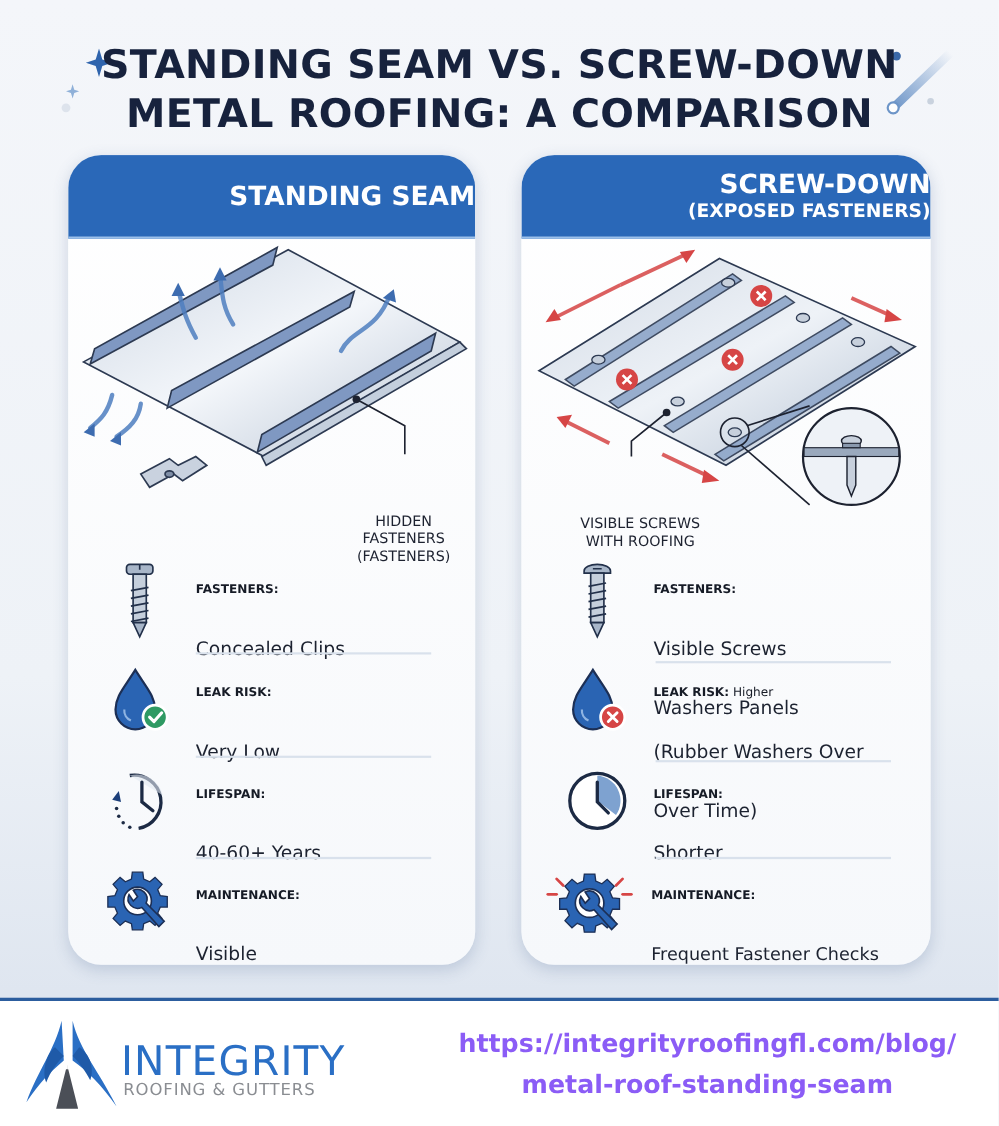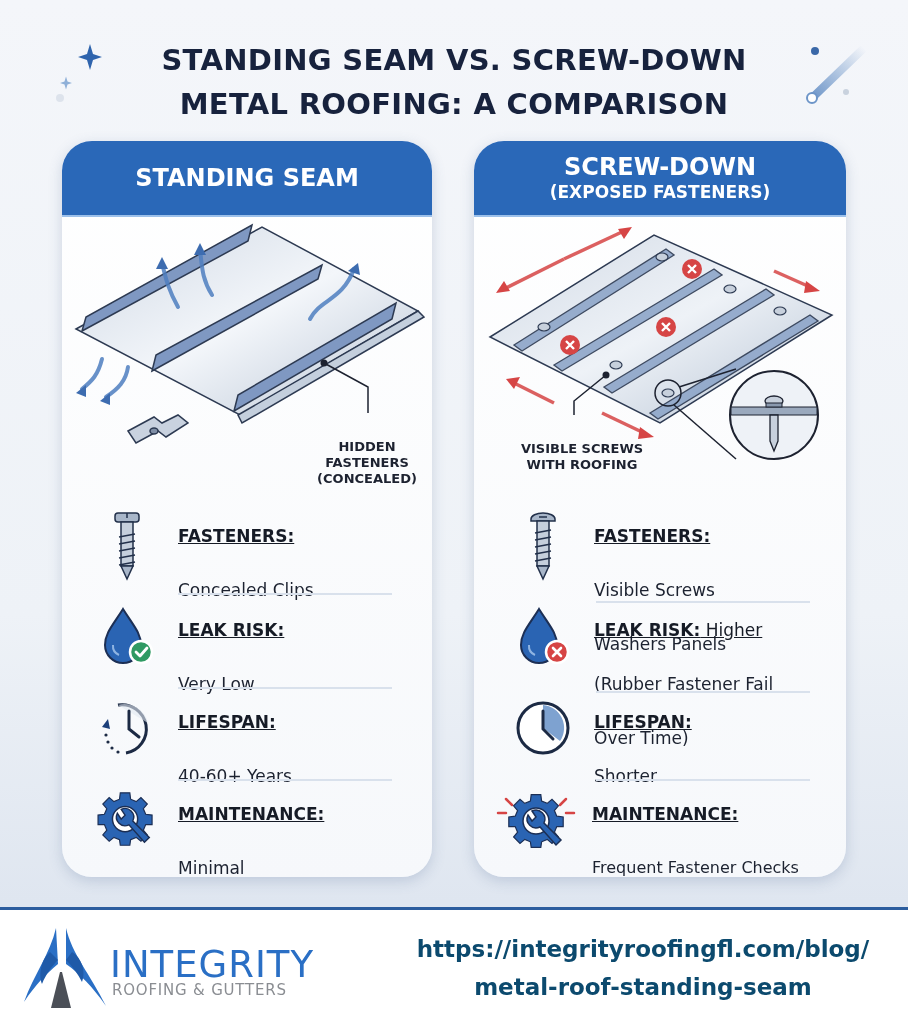--- a/index.html
+++ b/index.html
@@ -8,21 +8,21 @@
     font-family: "DejaVu Sans", sans-serif;
     background: linear-gradient(180deg, #f4f6fa 0%, #eef2f7 60%, #dfe6f0 88%, #dfe6f0 100%);
     position: relative;
     color: #15213a;
   }
   .title {
     position: absolute; top: 38px; left: 0; width: 908px;
     text-align: center;
     font-family: "DejaVu Sans", sans-serif;
     font-weight: 700;
-    font-size: 29px;
+    font-size: 36px;
     line-height: 44px;
     color: #17223d;
     letter-spacing: 0.3px;
   }
   .deco { position: absolute; }
   .card {
     position: absolute; top: 141px;
     width: 370px; height: 736px;
     background: linear-gradient(180deg, #ffffff 0%, #f6f8fb 100%);
     border-radius: 30px;
@@ -30,49 +30,50 @@
     overflow: hidden;
   }
   .card.left { left: 62px; }
   .card.right { left: 474px; width: 372px; }
   .card-header {
     background: #2a68b8;
     color: #ffffff;
     text-align: center;
     font-weight: 700;
     height: 76px;
-    display: flex; flex-direction: column; justify-content: center; align-items: center;
+    display: flex; flex-direction: column; justify-content: center; align-items: flex-end;
     border-bottom: 2px solid #9cc0ea;
   }
   .card-header .h1 { font-size: 24px; line-height: 28px; }
   .card-header .h2 { font-size: 17px; line-height: 22px; }
   .illus { position: absolute; left: 0; top: 78px; width: 100%; height: 280px; }
   .callout {
     position: absolute;
-    font-weight: 700; font-size: 13px; line-height: 16px; color: #1d2230;
+    font-weight: 400; font-size: 13px; line-height: 16px; color: #1d2230;
     text-align: center;
+    margin-top: 28px;
   }
   .features { position: absolute; left: 0; top: 360px; width: 100%; }
   .feature {
     position: absolute; left: 34px; width: 300px;
     display: flex; align-items: flex-start;
   }
   .feature .icon { width: 62px; height: 70px; flex: 0 0 62px; display:flex; justify-content:center; }
   .feature .text { margin-left: 20px; padding-top: 14px; }
-  .feature .label { font-weight: 700; font-size: 17px; line-height: 22px; color: #161b26; text-decoration: underline; }
+  .feature .label { font-weight: 700; font-size: 11px; line-height: 22px; color: #161b26; }
   .feature .value { font-size: 17px; line-height: 22px; color: #1c2230; margin-top: 32px; }
   .divider { position: absolute; left: 116px; width: 214px; height: 2px; background: #d9e1ec; }
   .footer {
     position: absolute; left: 0; top: 907px; width: 908px; height: 134px;
     background: #ffffff;
     border-top: 3px solid #2c5d9e;
   }
   .url {
     position: absolute; left: 388px; top: 20px; width: 510px;
-    text-align: center; font-weight: 700; color: #0c4a6e;
+    text-align: center; font-weight: 700; color: #8b5cf6;
     font-size: 23px; line-height: 38px;
   }
   .brand-name {
     position: absolute; left: 110px; top: 36px;
     font-size: 37px; line-height: 38px; color: #2a6fc5; font-weight: 400;
     letter-spacing: 1px;
   }
   .brand-sub {
     position: absolute; left: 112px; top: 72px;
     font-size: 15px; line-height: 16px; color: #8a8d92; letter-spacing: 0.8px;
@@ -148,21 +149,21 @@
       <path d="M66,212 L92,198 L100,204 L116,196 L126,204 L104,218 L96,212 L74,224 Z" fill="#c9d2df"></path>
       <ellipse cx="92" cy="212" rx="4" ry="3" fill="#7f8ea6"></ellipse>
     </g>
 
     <circle cx="262" cy="144" r="3.5" fill="#1d2230"></circle>
     <polyline points="262,144 306,168 306,194" fill="none" stroke="#1d2230" stroke-width="1.5"></polyline>
   </svg>
   <div class="callout" style="left:240px;top:298px;width:130px;">
     <div>HIDDEN</div>
     <div>FASTENERS</div>
-    <div>(CONCEALED)</div>
+    <div>(FASTENERS)</div>
   </div>
 
   <div class="features">
     <div class="feature" style="top:10px">
       <div class="icon">
         <svg width="30" height="70" viewBox="0 0 30 70">
             <g stroke="#22304a" stroke-width="1.5">
               <rect x="3" y="2" width="24" height="9" rx="3" fill="#a8b6c9"></rect>
               <line x1="15" y1="2" x2="15" y2="7"></line>
               <rect x="9" y="11" width="12" height="44" fill="#c5cfdc"></rect>
@@ -229,21 +230,21 @@
               <g fill="#2a64b3" stroke="#1c2f55" stroke-width="1.5">
                 <path d="M-6,-28 L6,-28 L7,-20 L14,-17 L20,-22 L28,-14 L23,-8 L26,-1 L34,0 L34,12 L26,12 L23,19 L28,25 L20,33 L14,28 L7,31 L6,38 L-6,38 L-7,31 L-14,28 L-20,33 L-28,25 L-23,19 L-26,12 L-34,12 L-34,0 L-26,-1 L-23,-8 L-28,-14 L-20,-22 L-14,-17 L-7,-20 Z" transform="scale(0.82) translate(0,-5)"></path>
               </g>
               <circle cx="0" cy="0" r="13" fill="#ffffff" stroke="#1c2f55" stroke-width="1.5"></circle>
               <path d="M-8,-6 A9 9 0 0 0 4,6 L20,24 L25,19 L8,2 A9 9 0 0 0 -4,-10 L0,-4 L-4,0 Z" fill="#2a64b3" stroke="#1c2f55" stroke-width="1.5"></path>
             </g>
           </svg>
       </div>
       <div class="text">
         <div class="label">MAINTENANCE:</div>
-        <div class="value">Minimal</div>
+        <div class="value">Visible</div>
       </div>
     </div>
   </div>
 </div>
 
 <div class="card right">
   <div class="card-header">
     <div class="h1">SCREW-DOWN</div>
     <div class="h2">(EXPOSED FASTENERS)</div>
   </div>
@@ -345,21 +346,21 @@
       <div class="icon">
         <svg width="56" height="60" viewBox="0 0 56 60">
             <path d="M24 4 C14 20 6 28 6 40 A18 18 0 0 0 42 40 C42 28 34 20 24 4 Z" fill="#2a64b3" stroke="#1c2f55" stroke-width="2"></path>
             <path d="M14 40 A10 10 0 0 0 20 50" stroke="#8fb4e2" stroke-width="2" fill="none"></path>
             <circle cx="42" cy="47" r="11" fill="#d64545" stroke="#ffffff" stroke-width="2.5"></circle>
             <path d="M38 43 L46 51 M46 43 L38 51" stroke="#fff" stroke-width="2.6" stroke-linecap="round"></path>
           </svg>
       </div>
       <div class="text">
         <div class="label"><span>LEAK RISK:</span><span style="font-weight:400"> Higher</span></div>
-        <div class="value">(Rubber Fastener Fail</div>
+        <div class="value">(Rubber Washers Over</div>
         <div class="value">Over Time)</div>
       </div>
     </div>
     <div class="divider" style="top:190px;left:122px;width:214px"></div>
 
     <div class="feature" style="top:196px;left:38px;width:330px">
       <div class="icon">
         <svg width="62" height="62" viewBox="0 0 62 62">
             <circle cx="31" cy="31" r="25" fill="#ffffff" stroke="#1c2a44" stroke-width="3"></circle>
             <path d="M31 8 A23 23 0 0 1 48 44 L31 31 Z" fill="#7ea2d0"></path>

